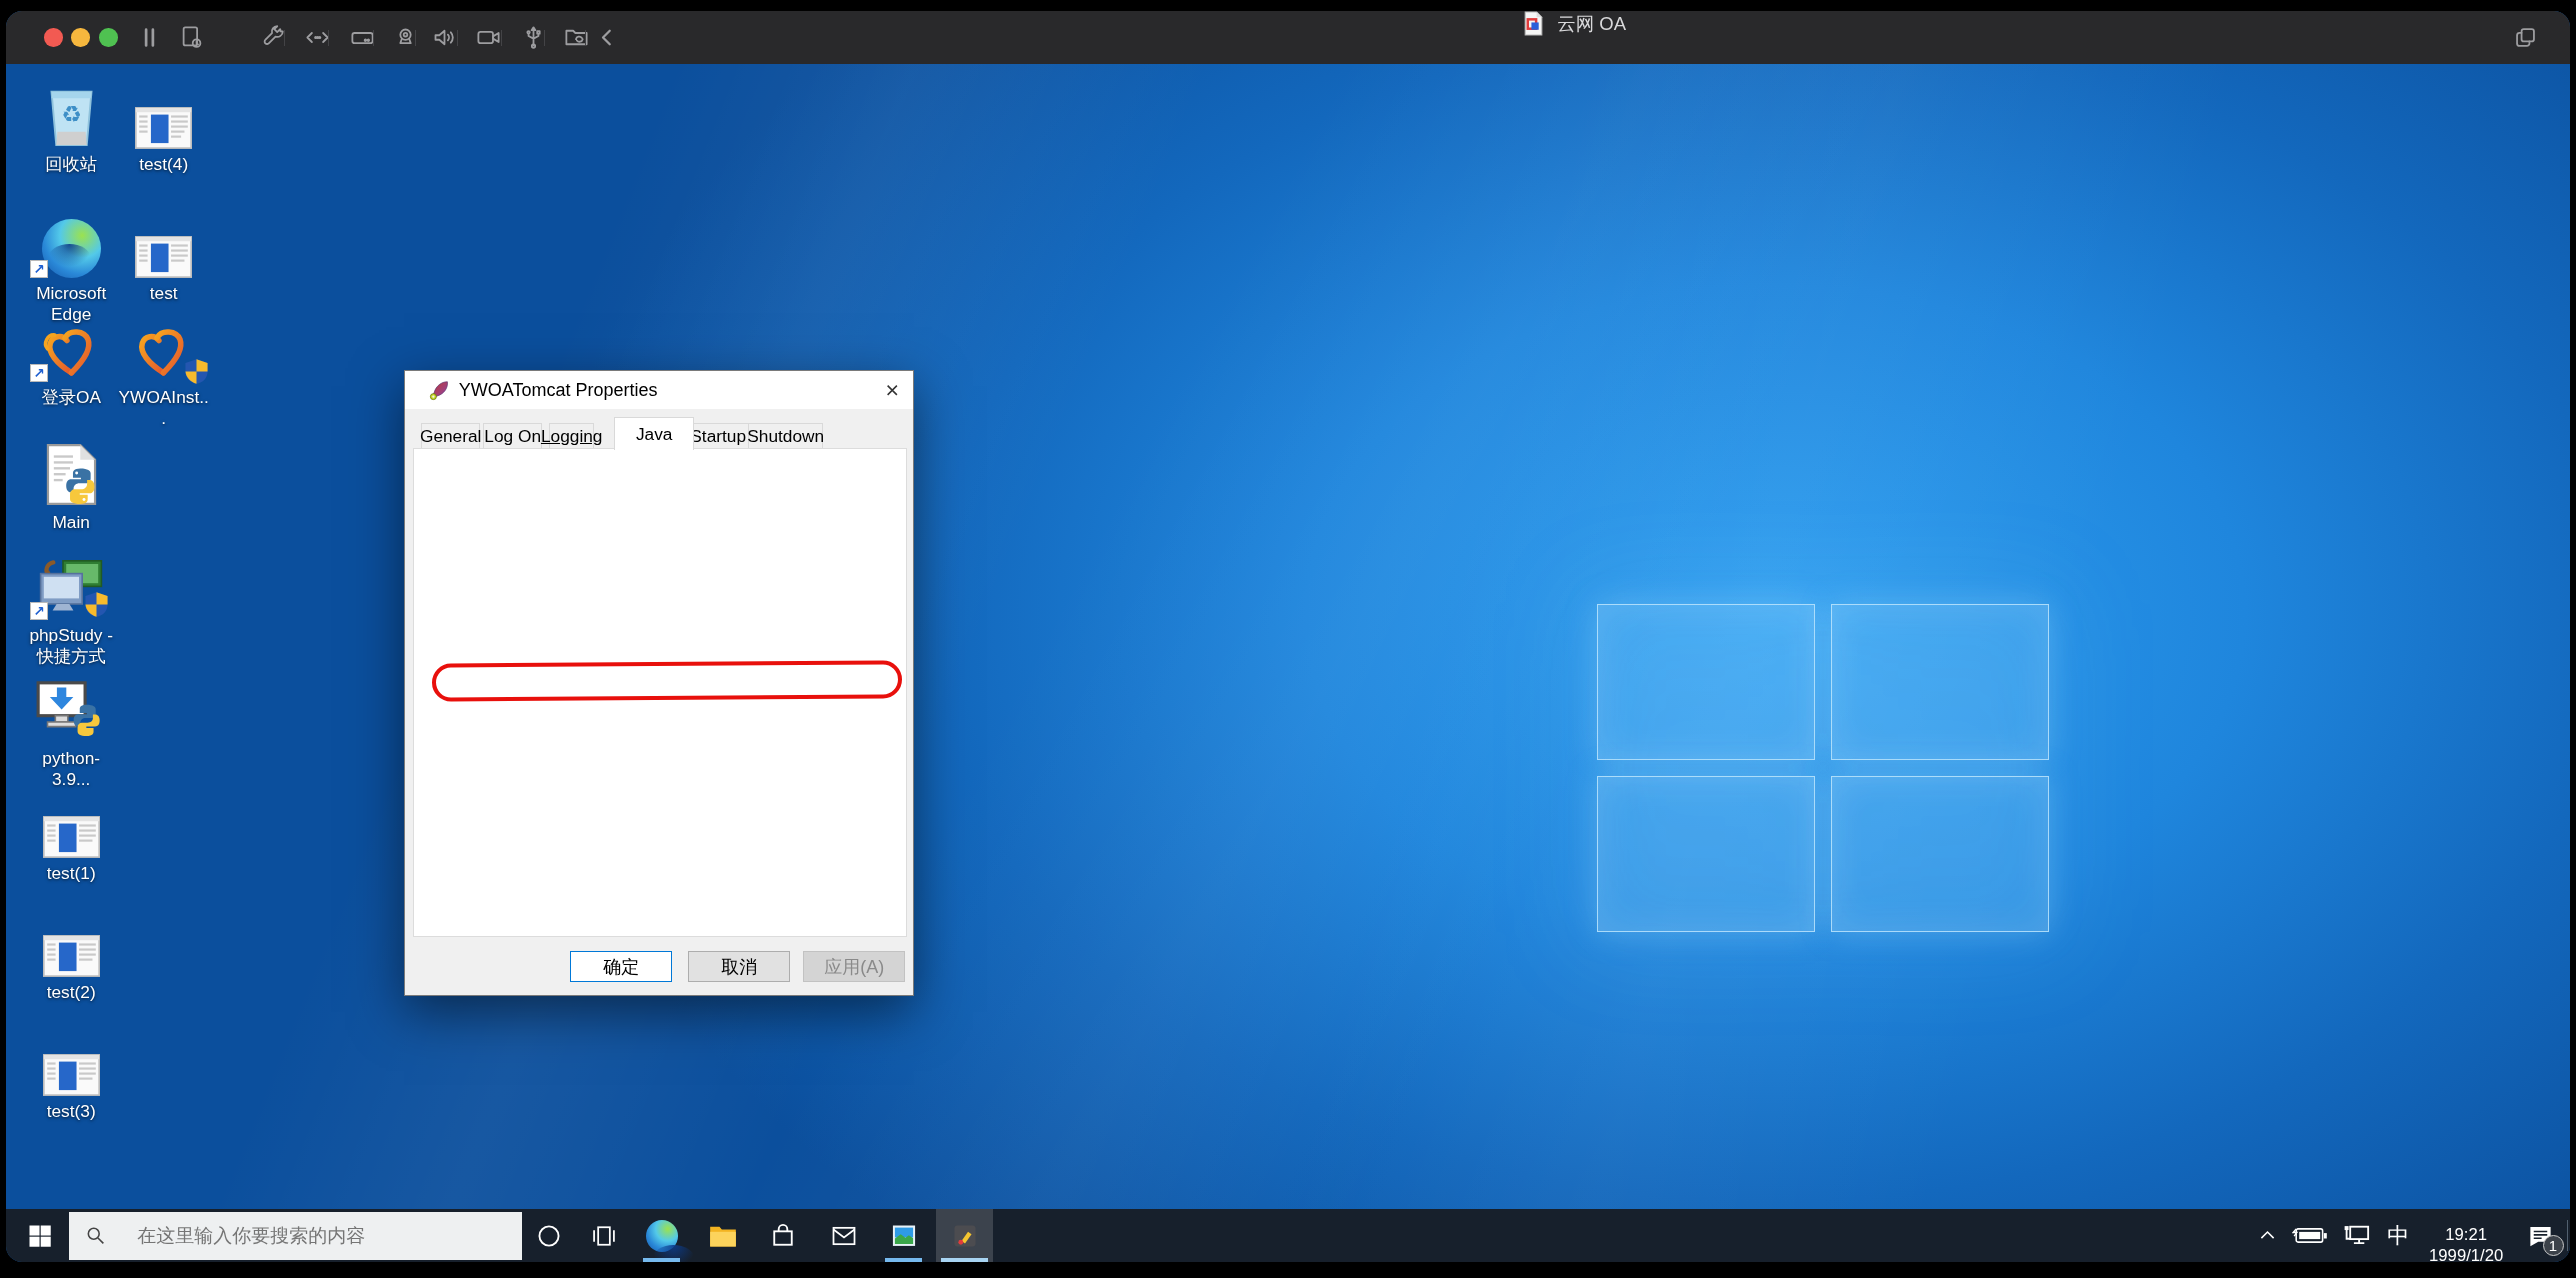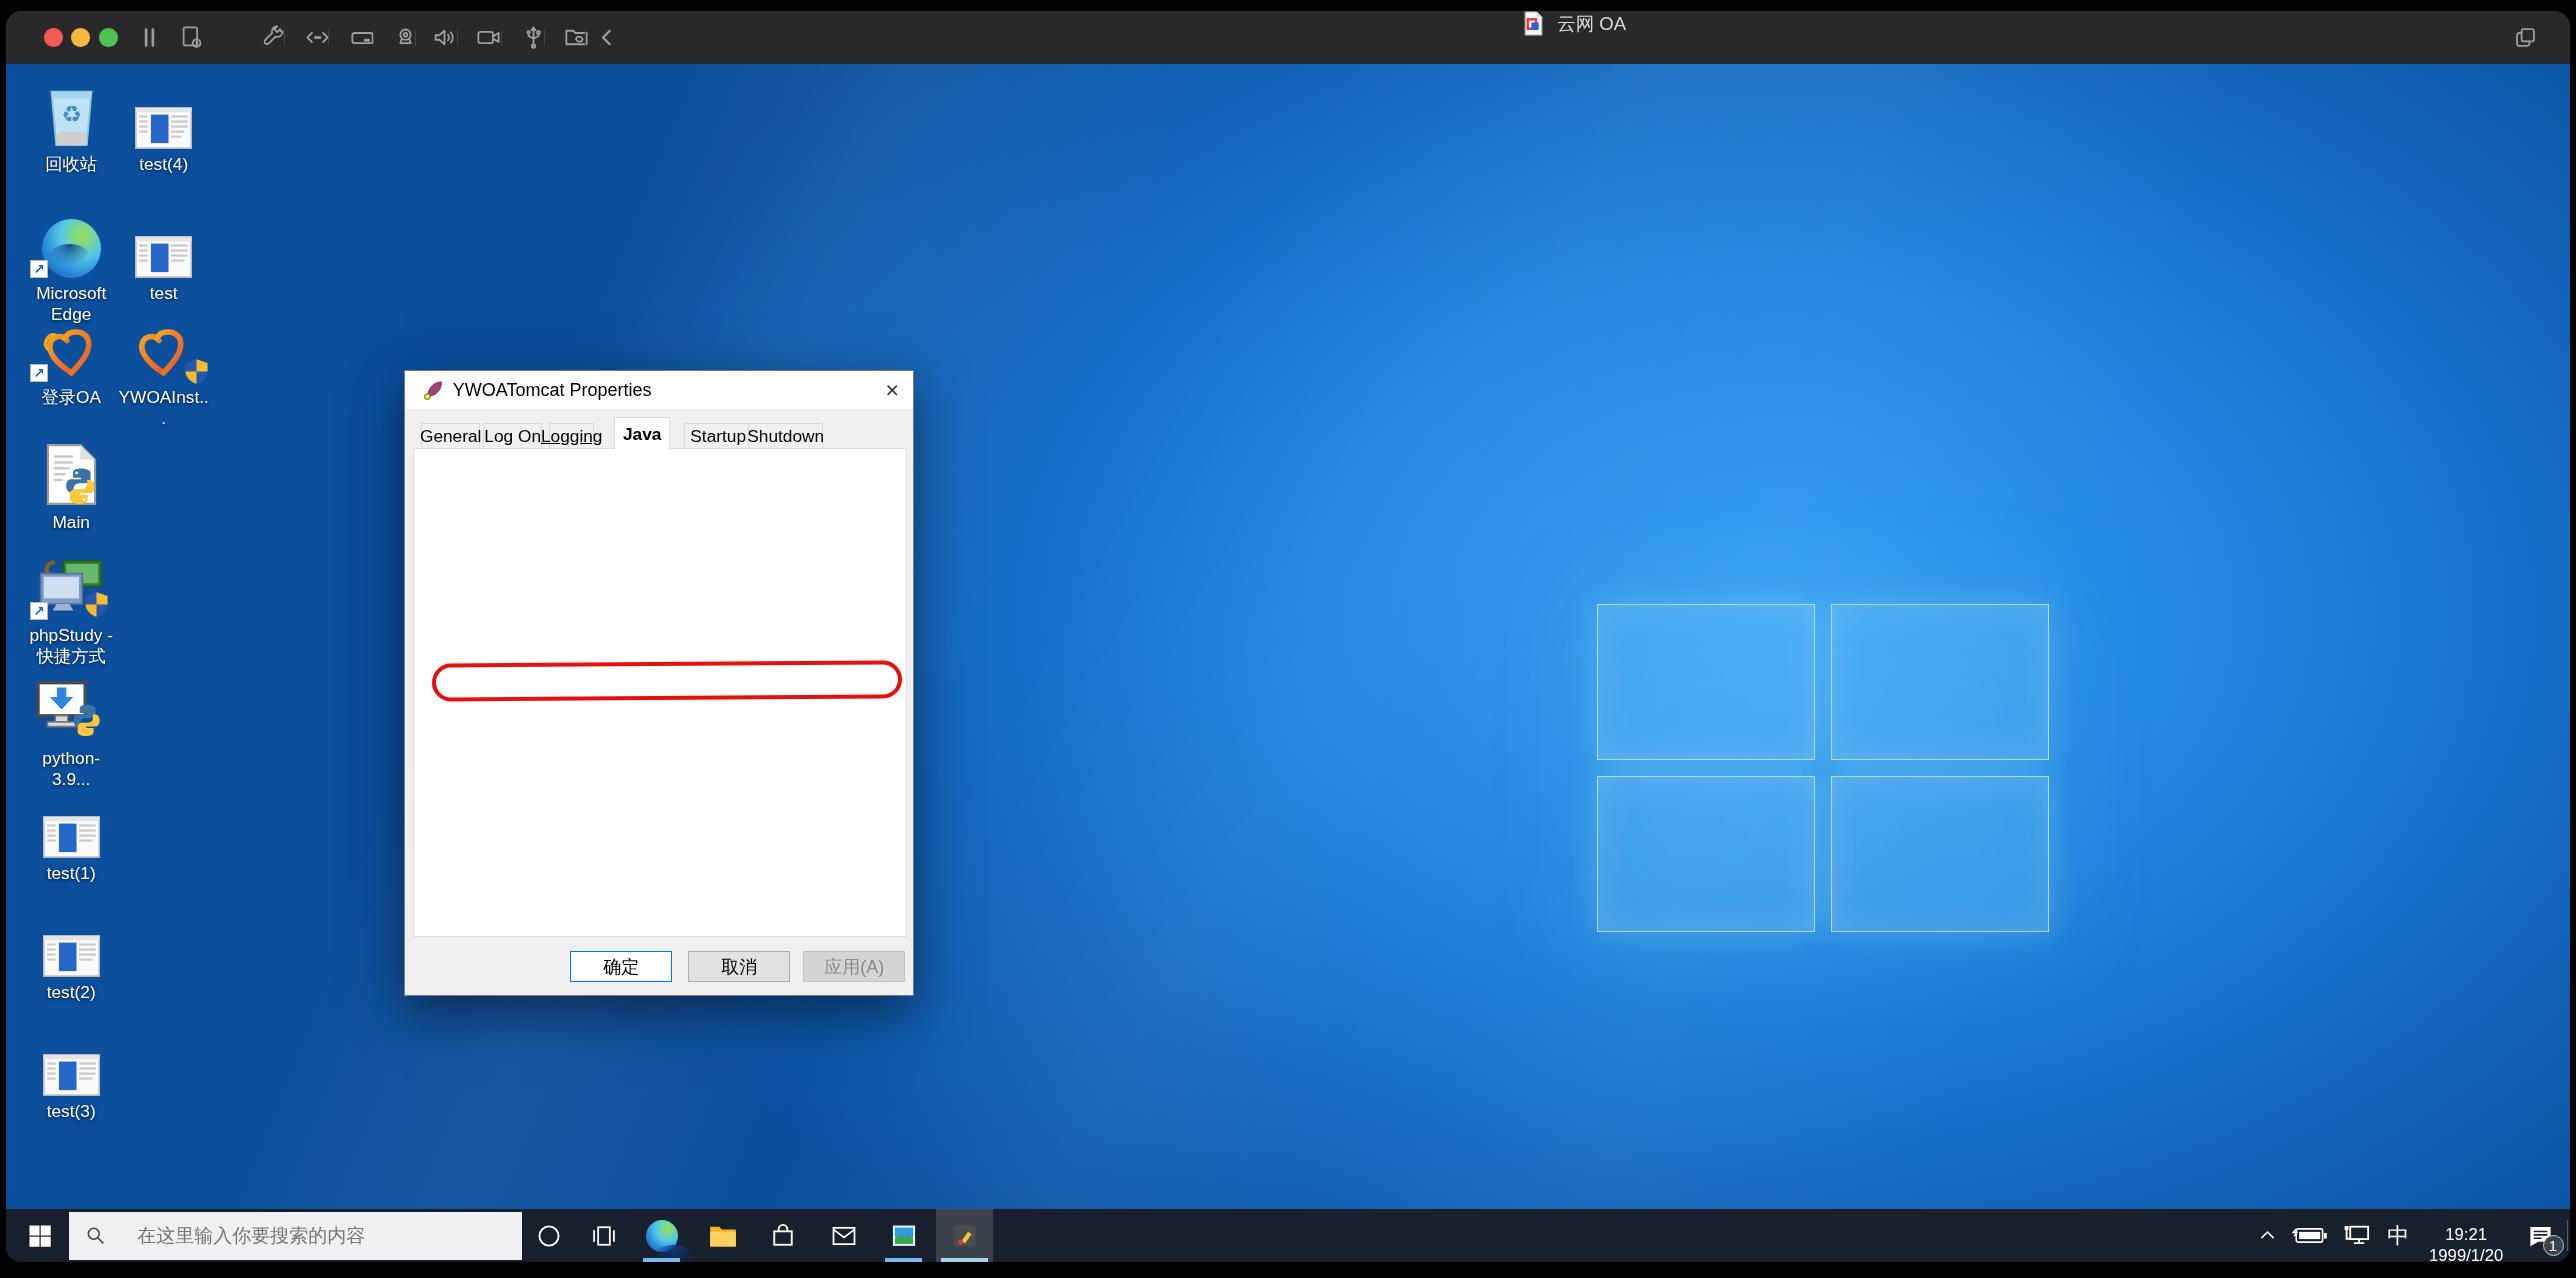--- a/index.html
+++ b/index.html
@@ -41,21 +41,21 @@
   .shield { position:absolute; right:1.2px; bottom:-2.5px; width:25px; height:27px; }
   .edge-ball { width:59px; height:59px; border-radius:50%;
     background: radial-gradient(circle at 68% 28%, #9be24f 0%, #53c9e9 38%, #2a89d8 66%, #1453a8 100%); position:relative; }
   .edge-ball::after { content:""; position:absolute; left:7.4px; top:25px; width:41px; height:25px; border-radius:50%;
     background: radial-gradient(circle at 50% 0%, rgba(12,60,140,.9), rgba(12,60,140,0) 70%); }
 
   
   .dialog { position:absolute; left:398px; top:306px; width:510px; height:626px; background:#f0f0f0;
     border:0.6px solid #7a7a7a; box-shadow:0 16px 49px rgba(0,0,0,.5); font-size:17.3px; color:#000; }
   .dlg-titlebar { position:absolute; left:0; top:0; width:100%; height:38px; background:#fff;
-    display:flex; align-items:center; padding-left:18px; gap:8.6px; }
+    display:flex; align-items:center; padding-left:24px; gap:8.6px; }
   .dlg-title { font-size:18px; }
   .dlg-close { position:absolute; right:0; top:0; width:41px; height:38px; display:flex; align-items:center; justify-content:center; }
   .dlg-close svg { width:18.5px; height:18.5px; stroke:#333; stroke-width:2; }
   .tab { position:absolute; top:52px; height:26px; background:#f0f0f0; border:1.2px solid #d9d9d9;
     display:flex; align-items:center; justify-content:center; font-size:17.3px; z-index:1; }
   .tab.active { top:46px; height:33px; background:#fff; border-bottom:none; z-index:3; }
   .panel { position:absolute; left:8px; top:77px; width:494px; height:489px; background:#fff; border:1.2px solid #dcdcdc; z-index:2; }
   .fld-label { position:absolute; left:31px; font-size:17.3px; }
   .txt { position:absolute; border:1.2px solid #7a7a7a; background:#fff; font-size:16px;
     font-family:"Liberation Sans","DejaVu Sans",sans-serif; padding:0 5px; color:#000; }
@@ -438,21 +438,21 @@
 
         <div class="tab" style="left:16px;width:59px;">
             <span>General</span>
           </div>
         <div class="tab" style="left:78px;width:59px;">
             <span>Log On</span>
           </div>
         <div class="tab" style="left:144px;width:45px;text-decoration:underline;">
             <span>Logging</span>
           </div>
-        <div class="tab active" style="left:209px;width:56px;font-weight:bold;">
+        <div class="tab active" style="left:209px;width:80px;">
             <span>Java</span>
           </div>
         <div class="tab" style="left:279px;width:68px;">
             <span>Startup</span>
           </div>
         <div class="tab" style="left:343px;width:75px;align-items:center;">
             <span>Shutdown</span>
           </div>
 
         <div class="panel"></div>

